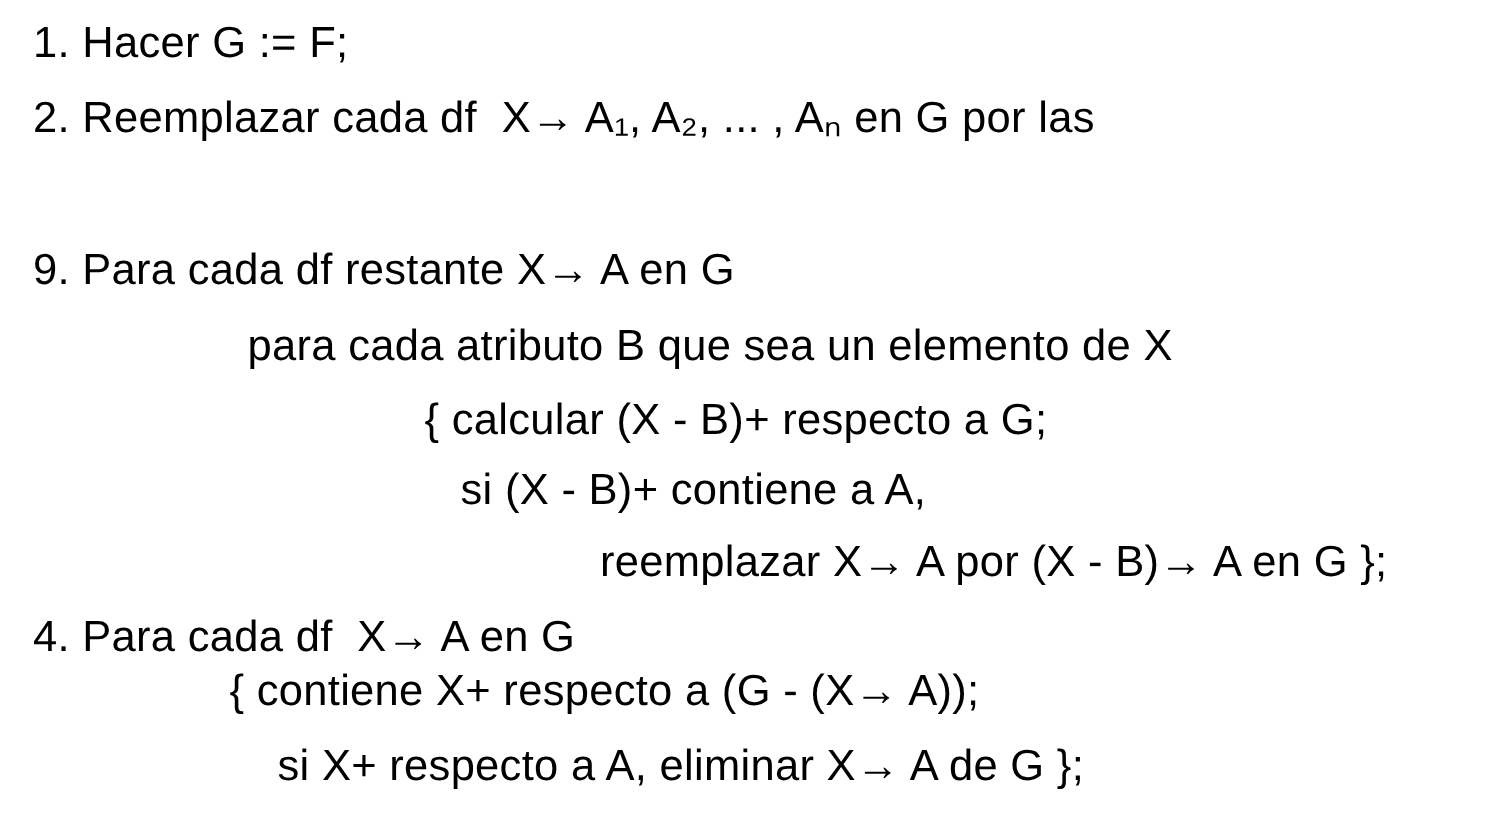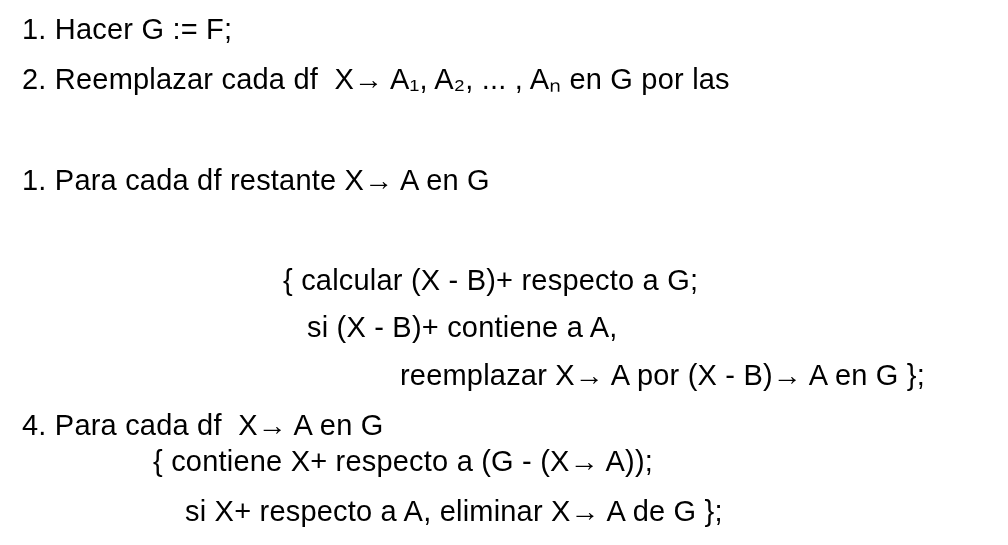--- a/index.html
+++ b/index.html
@@ -40,20 +40,21 @@
   #l9 { left: 22px;  top: 408px; }
   #l10 { left: 153px; top: 444px; }
   #l11 { left: 185px; top: 494px; }
 </style>
 </head>
 <body style="background: rgb(255, 255, 255); color: rgb(0, 0, 0);">
 
 <div class="algorithm">
   <div class="line" id="l1">1. Hacer G := F;</div>
   <div class="line" id="l2">2. Reemplazar cada df  X→ A₁, A₂, ... , Aₙ en G por las</div>
-  <div class="line" id="l4">1. Para cada df restante X→ A en G</div>
+  <div class="line" id="l4">9. Para cada df restante X→ A en G</div>
+  <div class="line" id="l5">para cada atributo B que sea un elemento de X</div>
   <div class="line" id="l6">{ calcular (X - B)+ respecto a G;</div>
   <div class="line" id="l7">si (X - B)+ contiene a A,</div>
   <div class="line" id="l8">reemplazar X→ A por (X - B)→ A en G };</div>
   <div class="line" id="l9">4. Para cada df  X→ A en G</div>
   <div class="line" id="l10">{ contiene X+ respecto a (G - (X→ A));</div>
   <div class="line" id="l11">si X+ respecto a A, eliminar X→ A de G };</div>
 </div>
 
 </body></html>

